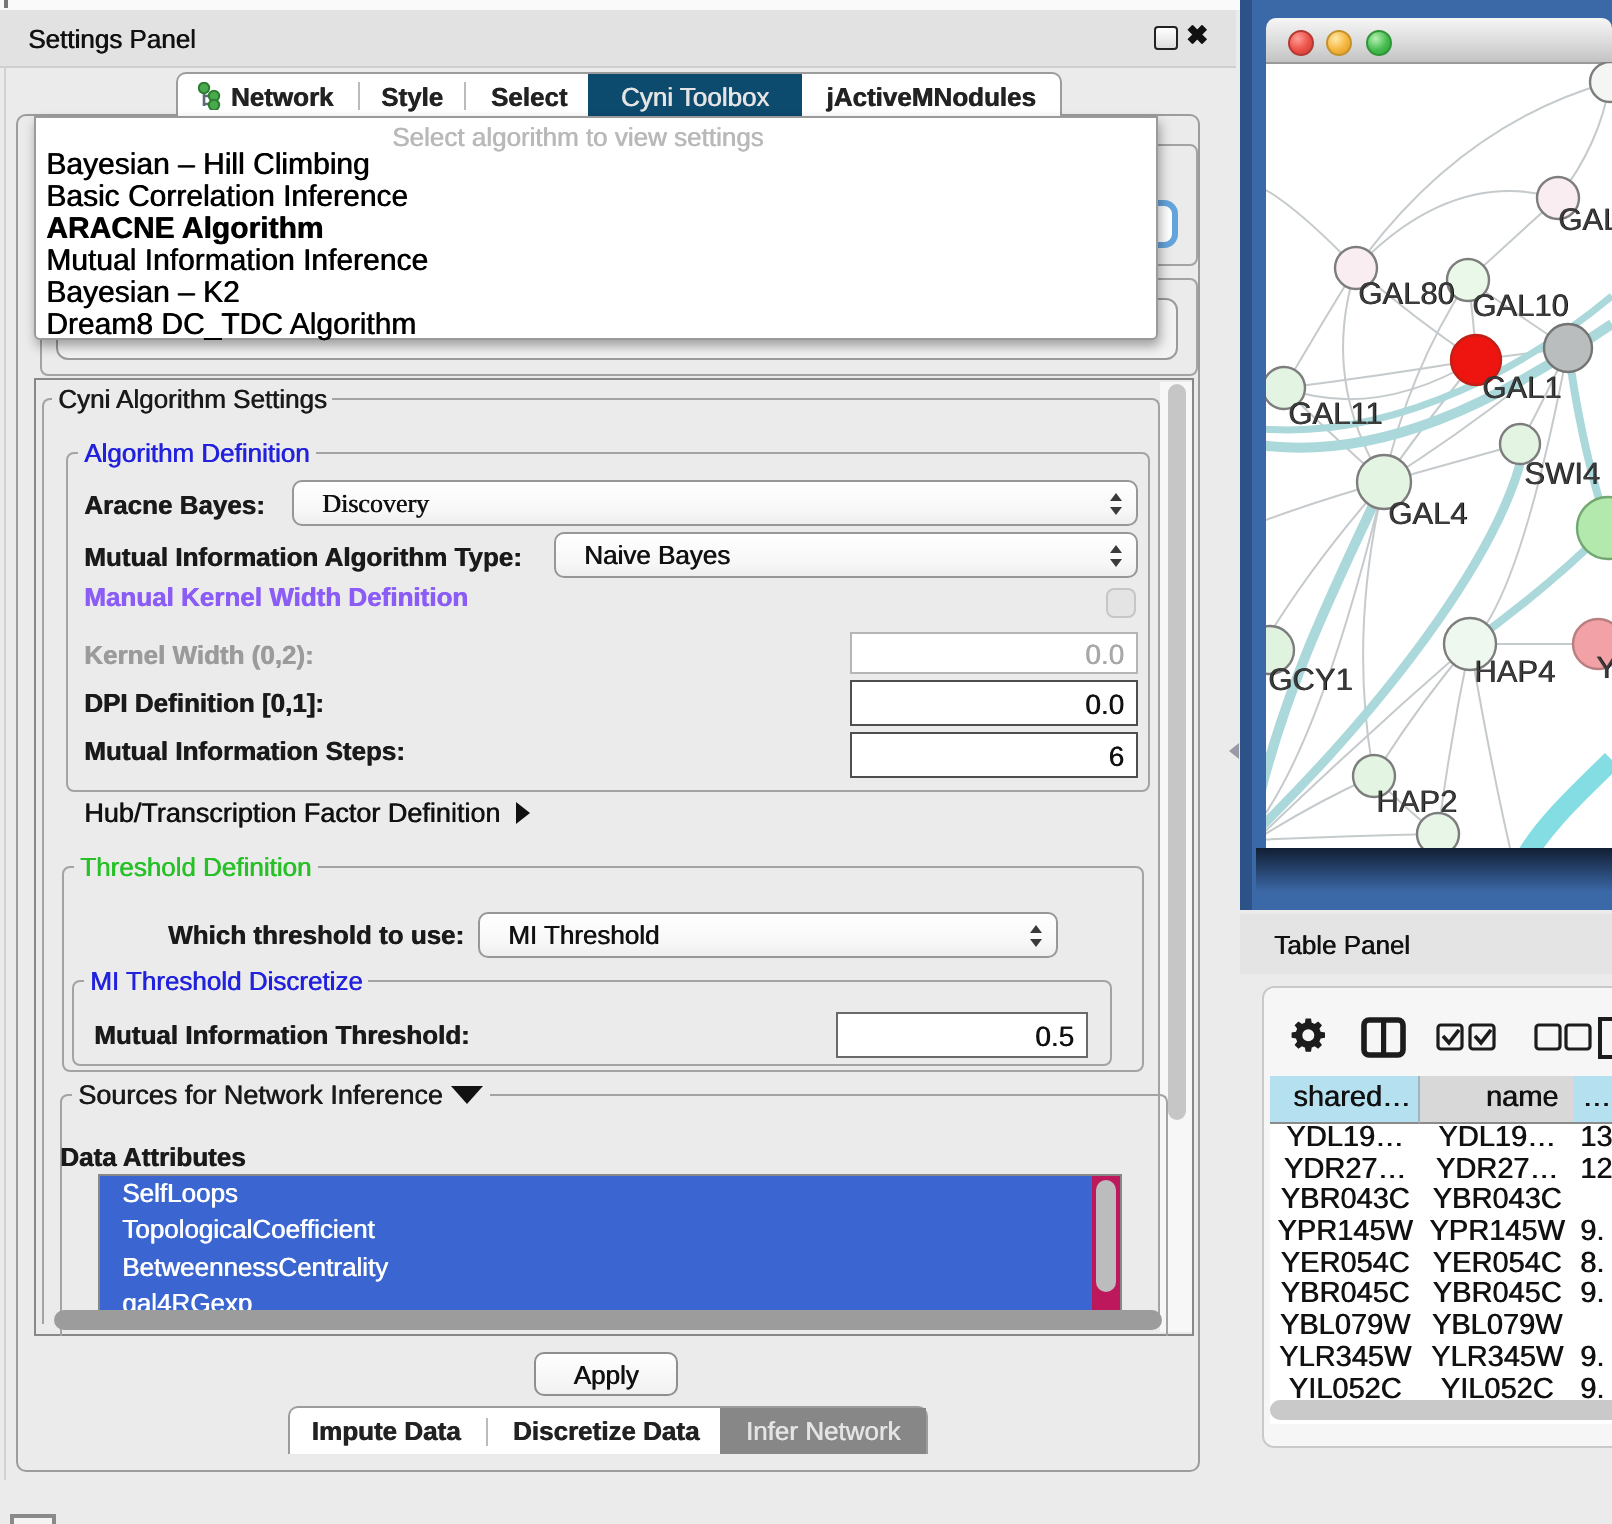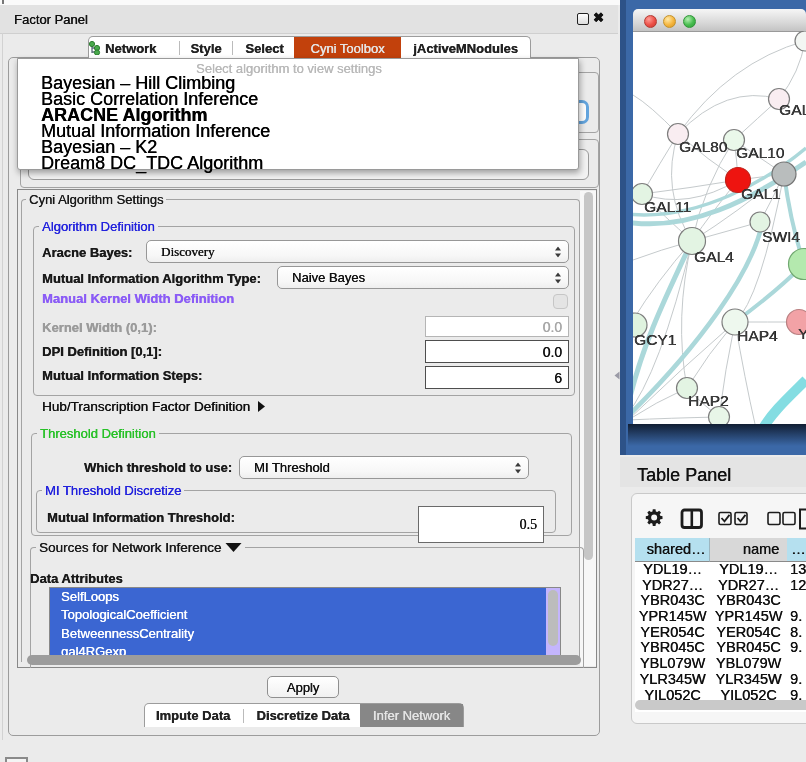--- a/index.html
+++ b/index.html
@@ -16,45 +16,45 @@
 </style>
 </head>
 <body>
 <div id="root">
 
   <div class="abs" style="left:0;top:0;width:620px;height:762px;background:#ebebeb;"></div>
   <div class="abs" style="left:0;top:0;width:620px;height:5px;background:#fafafa;"></div>
   <div class="abs" style="left:2px;top:0;width:2px;height:4px;background:#777;"></div>
 
   <div class="abs" style="left:0;top:5px;width:618px;height:28px;background:#e2e2e2;border-bottom:1px solid #cfcfcf;"></div>
-  <div class="abs" style="left:14px;top:12px;font-size:13px;color:#111;">Factor Panel</div>
+  <div class="abs" style="left:14px;top:12px;font-size:13px;color:#111;">Settings Panel</div>
   <div class="abs" style="left:577px;top:13px;width:10px;height:10px;border:1.5px solid #222;border-radius:2px;background:linear-gradient(#fff,#ddd);"></div>
   <div class="abs" style="left:593px;top:10px;font-size:13px;font-weight:bold;color:#111;">✖</div>
 
   <div class="abs" style="left:2px;top:33px;width:1px;height:707px;background:#d2d2d2;"></div>
 
   <div class="abs" style="left:8px;top:57px;width:592px;height:679px;border:1px solid #9c9c9c;border-radius:5px;background:#ebebeb;box-sizing:border-box;"></div>
 
   <div class="grp" style="left:20px;top:72px;width:577px;height:59px;"></div>
   <div class="abs" style="left:30px;top:100px;width:559px;height:24px;border:3px solid #63a4dd;border-radius:7px;background:#fff;box-sizing:border-box;"></div>
   <div class="grp" style="left:20px;top:139px;width:577px;height:47px;"></div>
   <div class="abs" style="left:28px;top:149px;width:561px;height:31px;border:1px solid #9a9a9a;border-radius:6px;background:#f2f2f2;box-sizing:border-box;"></div>
 
   <div id="toptabs" class="abs" style="left:88px;top:36px;height:22px;display:flex;align-items:center;background:#fff;border:1px solid #9c9c9c;border-bottom:none;border-radius:5px 5px 0 0;font-size:13px;font-weight:bold;color:#222;">
-      <span style="display: inline-flex; align-items: center; justify-content: flex-start; width: 88px; height: 22px;"><svg width="12" height="14" viewBox="0 0 12 14" style="margin-right:4px;">
+      <span style="display: inline-flex; align-items: center; justify-content: center; width: 88px; height: 22px;"><svg width="12" height="14" viewBox="0 0 12 14" style="margin-right:4px;">
           <path d="M3 4 V12 M3 7 H7 M3 11 H7" stroke="#5a6b7a" stroke-width="1.3" fill="none"></path>
           <circle cx="3" cy="3" r="2.6" fill="#49a94d" stroke="#2c7d30"></circle>
           <circle cx="8" cy="7" r="2.6" fill="#49a94d" stroke="#2c7d30"></circle>
           <circle cx="8" cy="11.5" r="2.6" fill="#49a94d" stroke="#2c7d30"></circle>
         </svg>Network</span>
       <span style="width: 1px; height: 14px; background: rgb(187, 187, 187); margin: 0px 2px;"></span>
       <span style="display: inline-flex; align-items: center; justify-content: center; width: 48px; height: 22px;">Style</span>
       <span style="width: 1px; height: 14px; background: rgb(187, 187, 187); margin: 0px 2px;"></span>
       <span style="display: inline-flex; align-items: center; justify-content: center; width: 59px; height: 22px;">Select</span>
-      <span style="display: inline-flex; align-items: center; justify-content: center; width: 107px; height: 22px; background: #c2410c; color: rgb(228, 228, 228); font-weight: normal;">Cyni Toolbox</span>
+      <span style="display: inline-flex; align-items: center; justify-content: center; width: 107px; height: 22px; background: #0c4a6e; color: rgb(228, 228, 228); font-weight: normal;">Cyni Toolbox</span>
       <span style="display: inline-flex; align-items: center; justify-content: center; width: 129px; height: 22px;">jActiveMNodules</span>
     </div>
 
   <div class="abs" style="left:17px;top:189px;width:580px;height:479px;border:1px solid #888;background:#ebebeb;box-sizing:border-box;"></div>
   <div class="abs" style="left:580px;top:191px;width:16px;height:475px;background:#f7f7f7;"></div>
   <div class="abs" style="left:584px;top:192px;width:9px;height:368px;background:#c6c6c6;border-radius:5px;"></div>
 
   <div class="grp" style="left:21px;top:199px;width:557px;height:462px;border-bottom:none;border-radius:4px 4px 0 0;"></div>
   <div class="grplabel" style="left:26px;top:193px;color:#1a1a1a;">Cyni Algorithm Settings</div>
 
@@ -75,21 +75,21 @@
       <span class="txt">Naive Bayes</span>
       <svg class="spin" viewBox="0 0 6 11">
         <path d="M3 0 L6 4 H0 Z" fill="#3a3a3a"></path>
         <path d="M3 11 L0 7 H6 Z" fill="#3a3a3a"></path>
       </svg>
     </div>
 
   <div class="abs blab" style="left:42px;top:291px;color:#8b5cf6;text-align:right;">Manual Kernel Width Definition</div>
   <div class="abs" style="left:553px;top:294px;width:15px;height:15px;background:#e4e4e4;border:1px solid #c6c6c6;border-radius:4px;box-sizing:border-box;"></div>
 
-  <div class="abs blab" style="left:42px;top:320px;color:#9b9b9b;">Kernel Width (0,1):</div>
+  <div class="abs blab" style="left:42px;top:320px;color:#9b9b9b;">Kernel Width (0,2):</div>
   <div class="tfield" style="left:425px;top:316px;width:144px;height:21px;border:1px solid #b5b5b5;color:#a8a8a8;">0.0</div>
 
   <div class="abs blab" style="left:42px;top:344px;">DPI Definition [0,1]:</div>
   <div class="tfield" style="left:425px;top:340px;width:144px;height:23px;border:1px solid #4e4e4e;">0.0</div>
 
   <div class="abs blab" style="left:42px;top:368px;">Mutual Information Steps:</div>
   <div class="tfield" style="left:425px;top:366px;width:144px;height:23px;border:1px solid #4e4e4e;">6</div>
 
   <div class="abs" style="left:42px;top:399px;font-size:13.5px;color:#111;display:flex;align-items:center;">Hub/Transcription Factor Definition&nbsp;<svg width="10" height="13" viewBox="0 0 10 13" style="margin-left:2px;">
         <path d="M2 1 L9 6.5 L2 12 Z" fill="#111"></path>
@@ -103,30 +103,30 @@
       <span class="txt">MI Threshold</span>
       <svg class="spin" viewBox="0 0 6 11">
         <path d="M3 0 L6 4 H0 Z" fill="#3a3a3a"></path>
         <path d="M3 11 L0 7 H6 Z" fill="#3a3a3a"></path>
       </svg>
     </div>
 
   <div class="grp" style="left:36px;top:490px;width:518px;height:41px;"></div>
   <div class="grplabel" style="left:42px;top:484px;color:#2222dd;">MI Threshold Discretize</div>
   <div class="abs blab" style="left:47px;top:510px;">Mutual Information Threshold:</div>
-  <div class="tfield" style="left:418px;top:506px;width:126px;height:37px;border:1px solid #6a6a6a;font-family:Liberation Serif, serif;">0.5</div>
+  <div class="tfield" style="left:418px;top:506px;width:126px;height:23px;border:1px solid #6a6a6a;">0.5</div>
 
   <div class="grp" style="left:30px;top:547px;width:552px;height:120px;border-bottom:none;border-radius:4px 4px 0 0;"></div>
   <div class="grplabel" style="left:36px;top:541px;color:#1a1a1a;font-size:13.5px;display:flex;align-items:center;height:13px;">Sources for Network Inference&nbsp;<svg width="17" height="11" viewBox="0 0 17 11">
         <path d="M0.5 1 L16.5 1 L8.5 10 Z" fill="#111"></path>
       </svg></div>
 
   <div class="abs blab" style="left:30px;top:571px;">Data Attributes</div>
 
-  <div class="abs" style="left:49px;top:587px;width:512px;height:69px;border:1px solid #888;background:#c4b5fd;box-sizing:border-box;overflow:hidden;">
+  <div class="abs" style="left:49px;top:587px;width:512px;height:69px;border:1px solid #888;background:#be185d;box-sizing:border-box;overflow:hidden;">
     <div style="position:absolute;left:0;top:0;width:496px;height:80px;background:#3b66d2;color:#fff;font-size:13px;line-height:18.4px;padding-left:11px;box-sizing:border-box;">
       SelfLoops<br>TopologicalCoefficient<br>BetweennessCentrality<br>gal4RGexp
     </div>
     <div style="position:absolute;right:2px;top:2px;width:10px;height:56px;background:#bcbcbc;border-radius:5px;"></div>
   </div>
   <div class="abs" style="left:27px;top:655px;width:554px;height:10px;background:#9c9c9c;border-radius:5px;"></div>
 
   <div class="abs" style="left:267px;top:676px;width:72px;height:22px;background:linear-gradient(#ffffff,#f1f1f1);border:1px solid #8f8f8f;border-radius:5px;box-sizing:border-box;display:flex;align-items:center;justify-content:center;font-size:13px;color:#111;">Apply</div>
 
   <div id="bottabs" class="abs" style="left:144px;top:703px;height:23px;display:flex;align-items:center;background:#fff;border:1px solid #9c9c9c;border-bottom:none;border-radius:5px 5px 0 0;font-size:13px;font-weight:bold;color:#222;">
@@ -137,21 +137,21 @@
     </div>
 
   <div class="abs" style="left:5px;top:757px;width:19px;height:16px;border:2px solid #8a8a8a;background:#f4f4f4;"></div>
 
   <svg class="abs" style="left:614px;top:371px;" width="6" height="9" viewBox="0 0 6 9">
       <path d="M5.5 0.5 L0.5 4.5 L5.5 8.5 Z" fill="#9a9aa6"></path>
     </svg>
 
   <div class="abs" style="left:17px;top:58px;width:562px;height:112px;background:#fff;border:1px solid #9a9a9a;border-radius:0 0 3px 3px;box-shadow:1px 3px 6px rgba(0,0,0,0.35);box-sizing:border-box;">
     <div style="position:absolute;left:178px;top:2px;font-size:13px;color:#b9b9b9;">Select algorithm to view settings</div>
-    <div style="position:absolute;left:5px;top:16px;font-size:18px;line-height:16px;color:#000;white-space:nowrap;margin-left:18px;">
+    <div style="position:absolute;left:5px;top:16px;font-size:15px;line-height:16px;color:#000;white-space:nowrap;">
       Bayesian – Hill Climbing<br>
       Basic Correlation Inference<br>
       <b>ARACNE Algorithm</b><br>
       Mutual Information Inference<br>
       Bayesian – K2<br>
       Dream8 DC_TDC Algorithm
     </div>
   </div>
 
   <div class="abs" style="left:620px;top:0;width:186px;height:455px;background:#3b68a7;"></div>
@@ -239,21 +239,21 @@
       <text x="694" y="262">GAL4</text>
       <text x="737" y="341">HAP4</text>
       <text x="798" y="339">Y</text>
       <text x="634" y="345">GCY1</text>
       <text x="688" y="406">HAP2</text>
     </g>
   </svg>
 
   <div class="abs" style="left:620px;top:455px;width:186px;height:307px;background:#ebebeb;"></div>
   <div class="abs" style="left:620px;top:457px;width:186px;height:30px;background:#e4e4e4;"></div>
-  <div class="abs" style="left:637px;top:465px;font-size:18px;color:#111;">Table Panel</div>
+  <div class="abs" style="left:637px;top:465px;font-size:13px;color:#111;">Table Panel</div>
 
   <div class="abs" style="left:631px;top:493px;width:185px;height:231px;background:#f6f6f6;border:1px solid #c9c9c9;border-radius:6px;box-sizing:border-box;"></div>
 
   <svg class="abs" style="left:640px;top:508px;" width="166" height="22" viewBox="0 0 166 22">
     <g fill="#1c1c1c">
       <path transform="translate(3.5,0)" d="M19 8.2 l-2.2 -0.35 a6 6 0 0 0 -0.6 -1.45 l1.3 -1.8 -1.9 -1.9 -1.8 1.3 a6 6 0 0 0 -1.45 -0.6 L12 1.2 H9.3 l-0.35 2.2 a6 6 0 0 0 -1.45 0.6 L5.7 2.7 3.8 4.6 l1.3 1.8 a6 6 0 0 0 -0.6 1.45 L2.3 8.2 v2.7 l2.2 0.35 a6 6 0 0 0 0.6 1.45 l-1.3 1.8 1.9 1.9 1.8 -1.3 a6 6 0 0 0 1.45 0.6 l0.35 2.2 H12 l0.35 -2.2 a6 6 0 0 0 1.45 -0.6 l1.8 1.3 1.9 -1.9 -1.3 -1.8 a6 6 0 0 0 0.6 -1.45 l2.2 -0.35 z M10.65 12.6 a3 3 0 1 1 0 -6 a3 3 0 0 1 0 6 z"></path>
     </g>
     <rect x="42" y="2" width="19.5" height="17.5" rx="2.5" fill="none" stroke="#1c1c1c" stroke-width="2.8"></rect>
     <line x1="51.8" y1="2" x2="51.8" y2="20" stroke="#1c1c1c" stroke-width="2.6"></line>
     <g fill="none" stroke="#1c1c1c" stroke-width="1.6">

